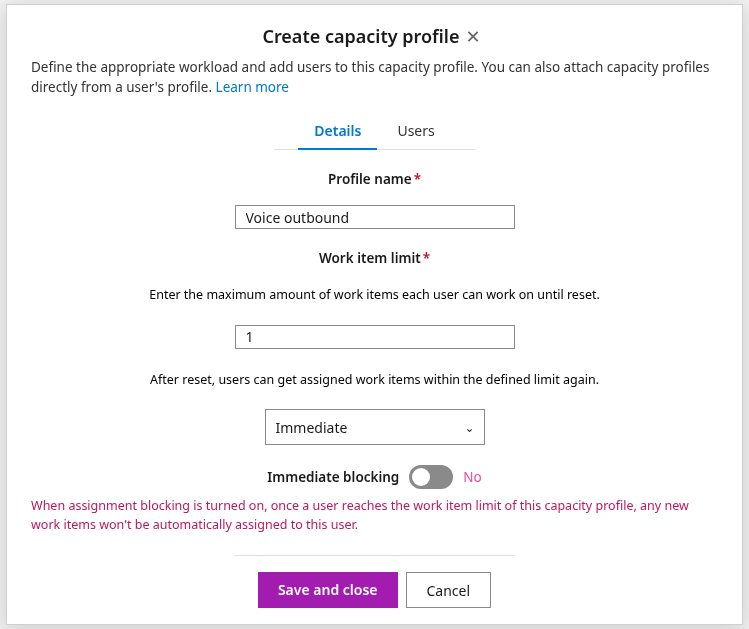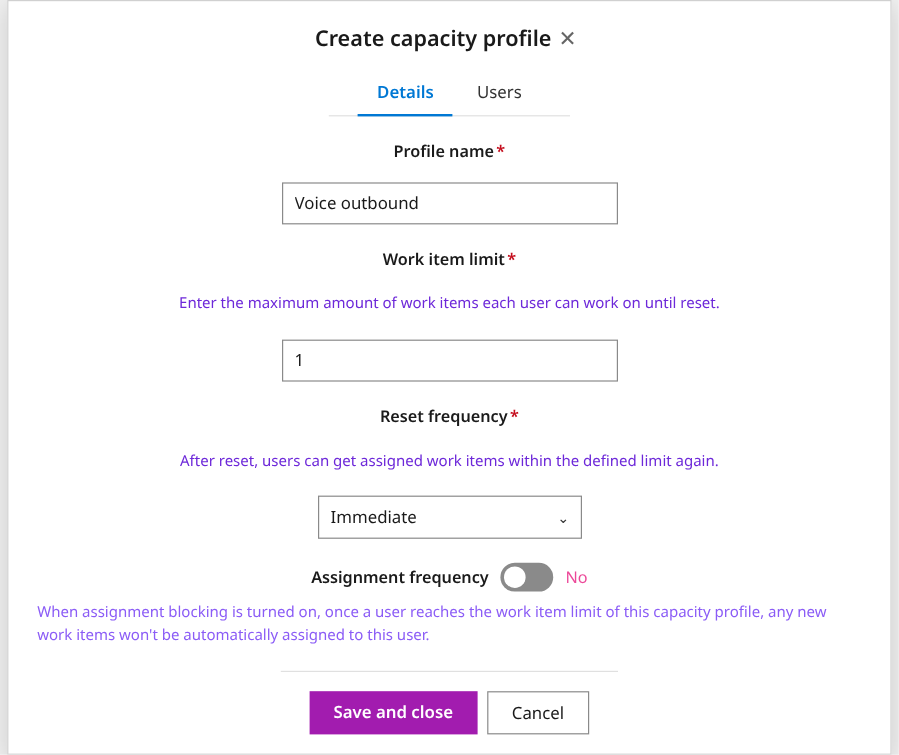--- a/index.html
+++ b/index.html
@@ -120,33 +120,33 @@
       color: #1a1a1a;
     }
 
     .required-star {
       color: #c50f1f;
       margin-left: 2px;
     }
 
     .field-description {
       font-size: 12.5px;
-      color: #6d28d9;
+      color: #000000;
       margin-top: 2px;
       margin-bottom: 4px;
       line-height: 1.4;
     }
 
     .text-input {
       border: 1px solid #8a8a8a;
       padding: 6px 10px;
       font-size: 14px;
       color: #1a1a1a;
       width: 280px;
-      height: 35px;
+      height: 24px;
       outline: none;
     }
 
     .select-wrapper {
       position: relative;
       width: 220px;
     }
 
     .select-input {
       border: 1px solid #8a8a8a;
@@ -234,21 +234,21 @@
     .toggle input:checked + .toggle-slider {
       background-color: #0078d4;
     }
 
     .toggle input:checked + .toggle-slider:before {
       transform: translateX(20px);
     }
 
     .blocking-description {
       font-size: 12.5px;
-      color: #8b5cf6;
+      color: #be185d;
       line-height: 1.5;
     }
 
     .dialog-footer {
       padding: 16px 24px;
       display: flex;
       justify-content: flex-end;
       gap: 8px;
       border-top: 1px solid #e0e0e0;
       margin-top: auto;
@@ -281,20 +281,24 @@
 <div class="dialog-overlay">
   <div class="dialog">
 
     <div class="dialog-header">
       <h1 class="dialog-title">Create capacity profile</h1>
       <button class="close-button">
         <span>✕</span>
       </button>
     </div>
 
+    <p class="dialog-description">
+      <span>Define the appropriate workload and add users to this capacity profile. You can also attach capacity profiles directly from a user's profile.</span>
+      <a class="learn-more-link" href="#">Learn more</a>
+    </p>
 
     <div class="tabs-container">
       <button class="tab active">Details</button>
       <button class="tab">Users</button>
     </div>
 
     <div class="dialog-content">
 
       <div class="form-field">
         <label class="field-label">
@@ -305,38 +309,35 @@
 
       <div class="form-field">
         <label class="field-label">
           <span>Work item limit</span><span class="required-star">*</span>
         </label>
         <p class="field-description">Enter the maximum amount of work items each user can work on until reset.</p>
         <input type="text" class="text-input" value="1" style="">
       </div>
 
       <div class="form-field">
-        <label class="field-label">
-          <span>Reset frequency</span><span class="required-star">*</span>
-        </label>
         <p class="field-description">After reset, users can get assigned work items within the defined limit again.</p>
         <div class="select-wrapper">
           <select class="select-input">
             <option>Immediate</option>
             <option>Every 30 minutes</option>
             <option>Every hour</option>
             <option>Every day</option>
           </select>
           <span class="select-chevron">⌄</span>
         </div>
       </div>
 
       <div class="assignment-blocking-row">
         <div class="toggle-row">
-          <span class="toggle-label-text">Assignment frequency</span>
+          <span class="toggle-label-text">Immediate blocking</span>
           <label class="toggle">
             <input type="checkbox" style="">
             <span class="toggle-slider"></span>
           </label>
           <span class="toggle-status-text">No</span>
         </div>
         <p class="blocking-description">When assignment blocking is turned on, once a user reaches the work item limit of this capacity profile, any new work items won't be automatically assigned to this user.</p>
       </div>
 
     </div>

